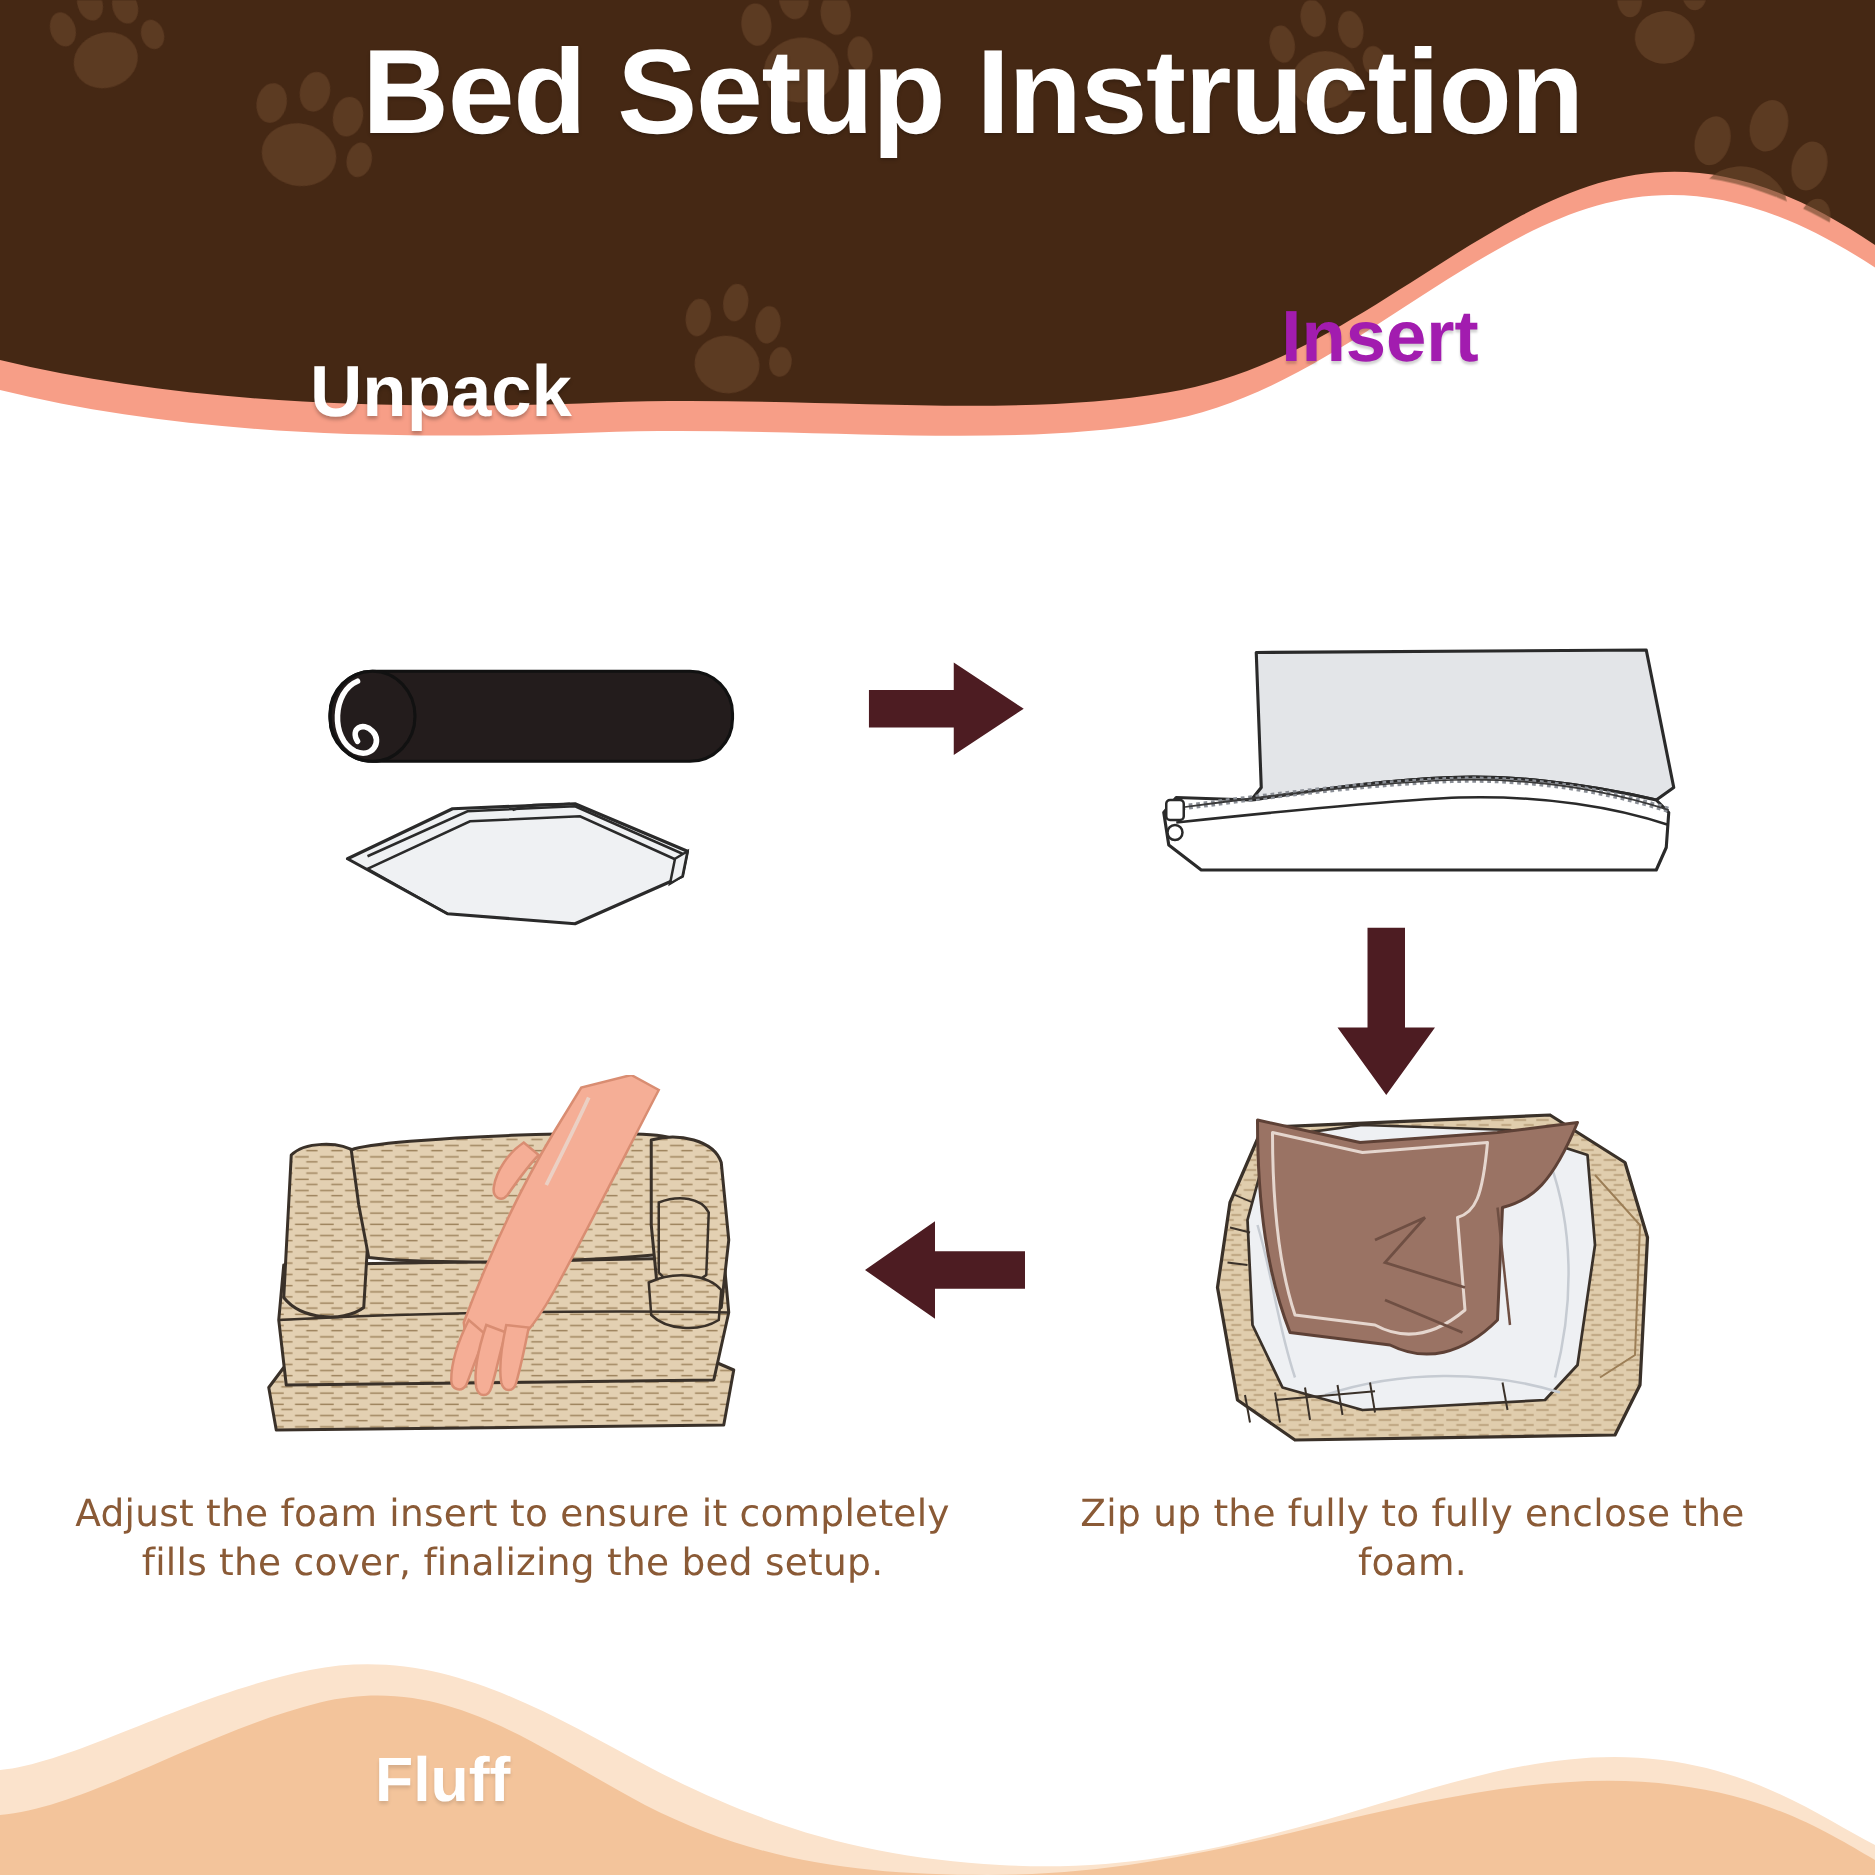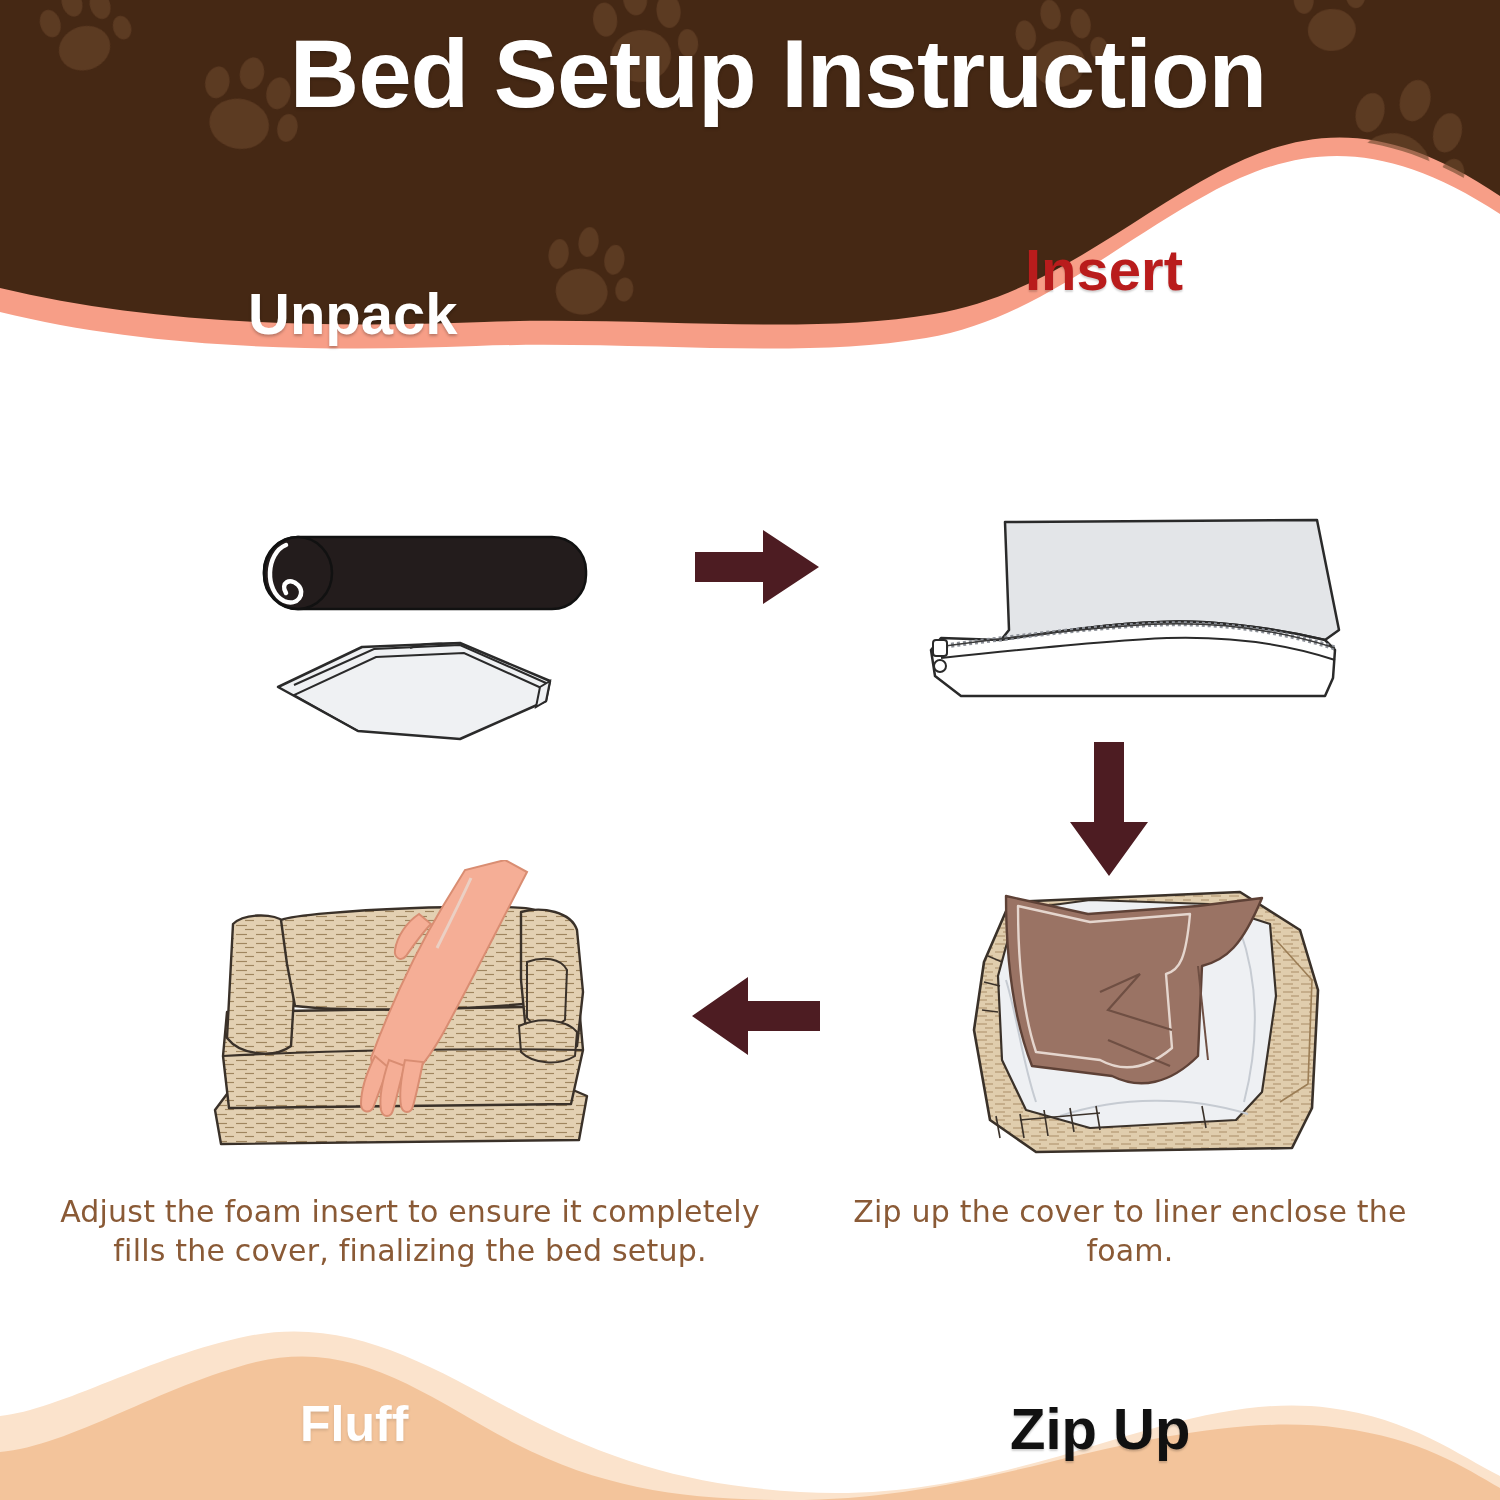--- a/index.html
+++ b/index.html
@@ -21,21 +21,21 @@
     text-shadow:0 2px 3px rgba(0,0,0,.22);
     white-space:nowrap;
     padding-left:28px;
   }
 
   .step-label{
     position:absolute;font-family:"Liberation Sans", sans-serif;
     font-size:58px;font-weight:bold;white-space:nowrap;
   }
   .label-unpack{left:248px;top:236px;color:#ffffff;text-shadow:0 2px 3px rgba(0,0,0,.25);margin-top:44px;}
-  .label-insert{left:1025px;top:236px;color:#b91c1c;text-shadow:0 2px 2px rgba(0,0,0,.18);}
+  .label-insert{left:1025px;top:236px;color:#a21caf;text-shadow:0 2px 2px rgba(0,0,0,.18);}
   .label-fluff{left:300px;top:1395px;color:#ffffff;font-size:50px;text-shadow:0 2px 3px rgba(0,0,0,.12);}
   .label-zipup{left:1010px;top:1395px;color:#111111;font-size:58px;text-shadow:0 2px 2px rgba(0,0,0,.18);}
 
   
   .caption{
     position:absolute;text-align:center;color:#8a5a36;
     font-family:"DejaVu Sans", sans-serif;
     font-size:30px;line-height:1.30;letter-spacing:.2px;
   }
   .cap-unpack{left:60px;top:396px;width:640px;}
@@ -149,21 +149,21 @@
       </g>
     </svg>
 
     <div class="title">Bed Setup Instruction</div>
   </div>
 
   <div class="step-label label-unpack">Unpack</div>
   <div class="step-label label-insert">Insert</div>
 
   <div class="caption cap-fluff">Adjust the foam insert to ensure it completely fills the cover, finalizing the bed setup.</div>
-  <div class="caption cap-zip">Zip up the cover to liner enclose the foam.</div>
+  <div class="caption cap-zip">Zip up the fully to fully enclose the foam.</div>
 
   <div class="panel p-unpack">
     <svg viewBox="0 0 400 230" width="400" height="230">
 
       <g>
         <rect x="14" y="22" width="322" height="72" rx="34" ry="34" fill="#231C1C" stroke="#111111" stroke-width="2.5"></rect>
         <ellipse cx="48" cy="58" rx="34" ry="36" fill="#231C1C" stroke="#111111" stroke-width="2.5"></ellipse>
         <path d="M36,30 C16,38 14,76 34,86 C48,92 56,78 48,70 C40,62 30,68 36,78" fill="none" stroke="#ffffff" stroke-width="4.5" stroke-linecap="round"></path>
       </g>
 
@@ -338,15 +338,14 @@
                C356,38 426,96 516,144
                C606,190 690,200 790,200
                C880,200 960,184 1050,162
                C1150,138 1250,116 1340,128
                C1420,138 1465,168 1500,188
                L1500,200 Z" fill="#F3C49B"></path>
     </svg>
   </div>
 
   <div class="step-label label-fluff">Fluff</div>
-  <div class="step-label label-zipup">Zip Up</div>
 
 </div>
 
 </body></html>

